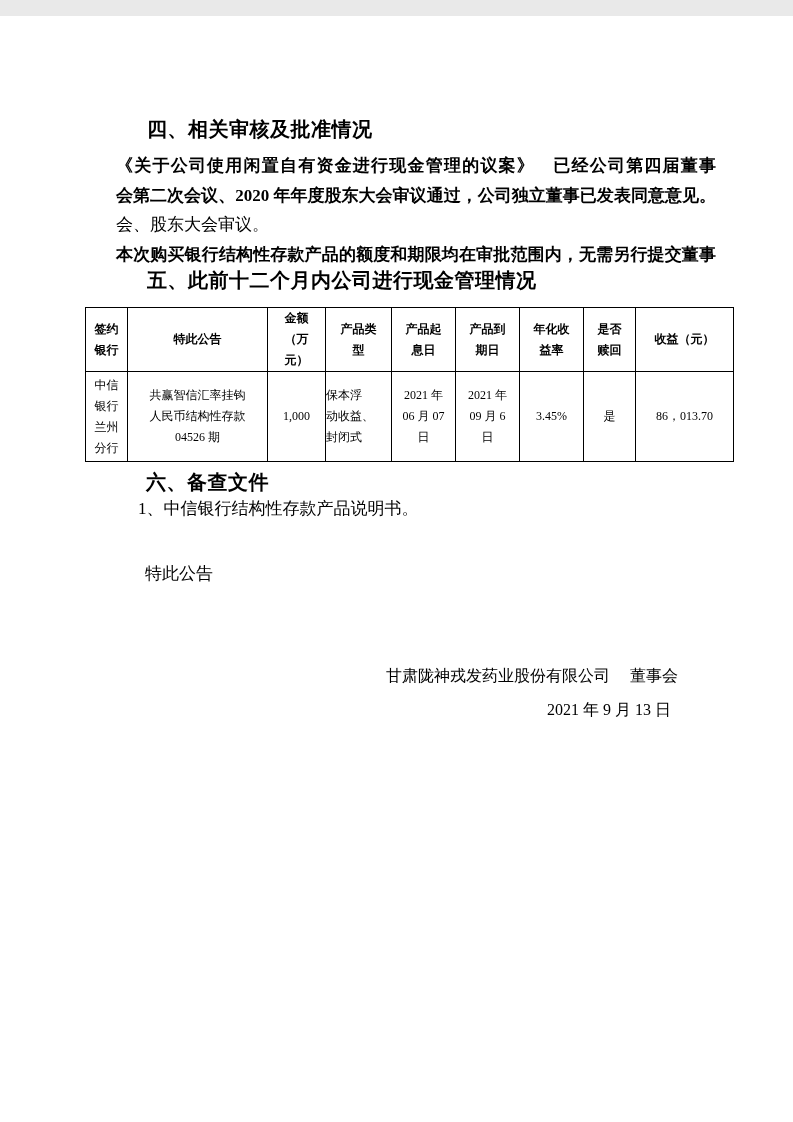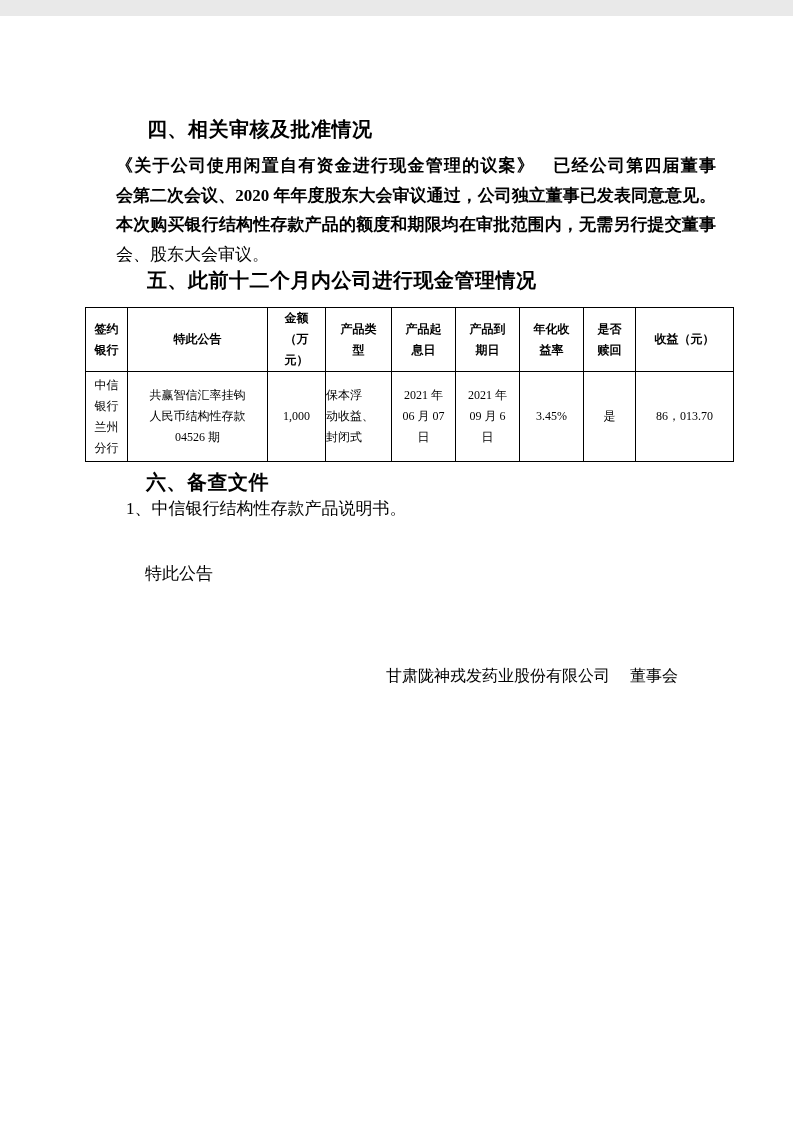--- a/index.html
+++ b/index.html
@@ -64,21 +64,21 @@
   .doc-table tr.bodyrow { height:90px; }
   .doc-table td.lefted { text-align:left; padding:0; }
   .doc-table .nowrap { white-space:nowrap;text-align:center; }
 
   .plain-line {
     position:absolute;
     font-size:17px;
     line-height:24px;
     white-space:nowrap;
   }
-  #ref-item   { left:126px; top:481px; }
+  #ref-item   { left:138px; top:481px; }
   #notice     { left:145px; top:546px; }
 
   .sig-block {
     position:absolute;
     left:116px; top:643px;
     width:600px;
     text-align:right;
     font-size:16px;
     line-height:34px;
   }
@@ -88,22 +88,22 @@
 </head>
 <body>
 
 <div class="page">
 
   <div id="heading-4" class="heading">四、相关审核及批准情况</div>
 
   <div class="para">
     <div class="pline fill">《关于公司使用闲置自有资金进行现金管理的议案》　已经公司第四届董事</div>
     <div class="pline fill">会第二次会议、2020 年年度股东大会审议通过，公司独立董事已发表同意意见。</div>
+    <div class="pline">会、股东大会审议。</div>
     <div class="pline fill">本次购买银行结构性存款产品的额度和期限均在审批范围内，无需另行提交董事</div>
-    <div class="pline">会、股东大会审议。</div>
   </div>
 
   <div id="heading-5" class="heading">五、此前十二个月内公司进行现金管理情况</div>
 
   <table class="doc-table">
     <colgroup>
       <col style="width:42px">
         <col style="width:140px">
         <col style="width:58px">
       <col style="width:66px">
@@ -140,15 +140,16 @@
     </table>
 
   <div id="heading-6" class="heading">六、备查文件</div>
 
   <div id="ref-item" class="plain-line">1、中信银行结构性存款产品说明书。</div>
 
   <div id="notice" class="plain-line">特此公告</div>
 
   <div class="sig-block">
     <div class="company">甘肃陇神戎发药业股份有限公司　 董事会</div>
+    <div class="sigdate">2021 年 9 月 13 日</div>
   </div>
 
 </div>
 
 </body></html>

